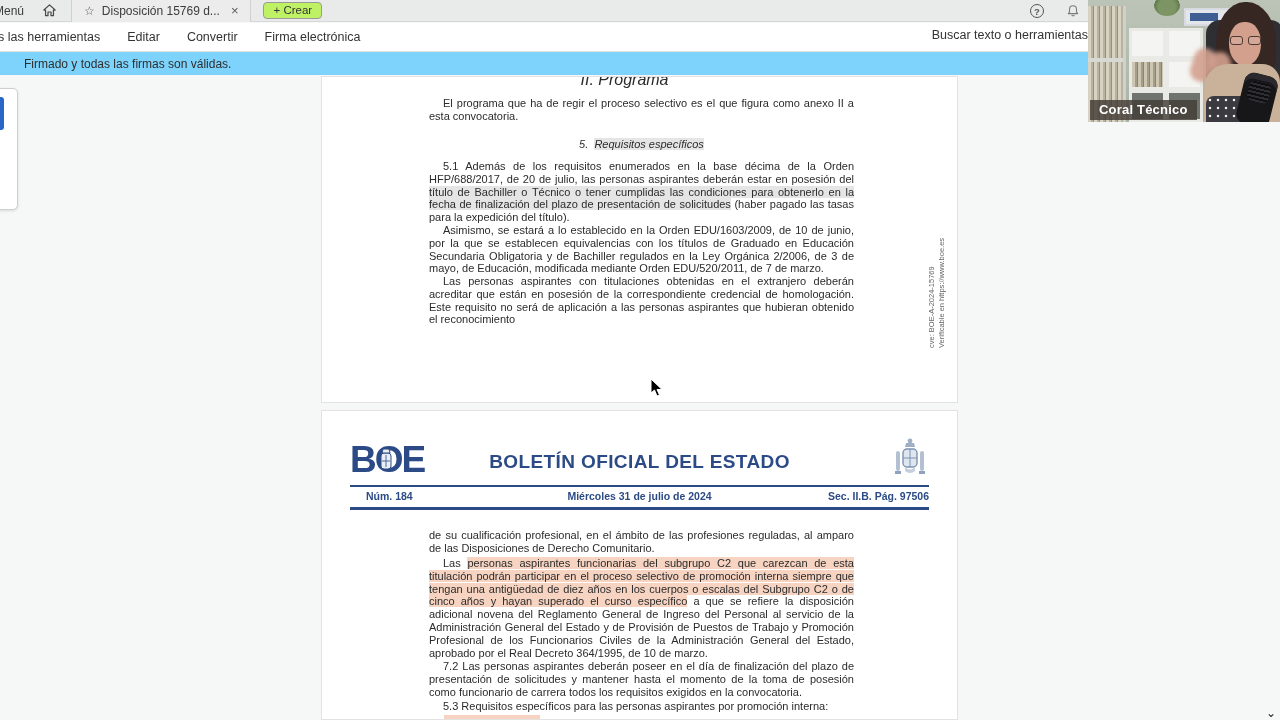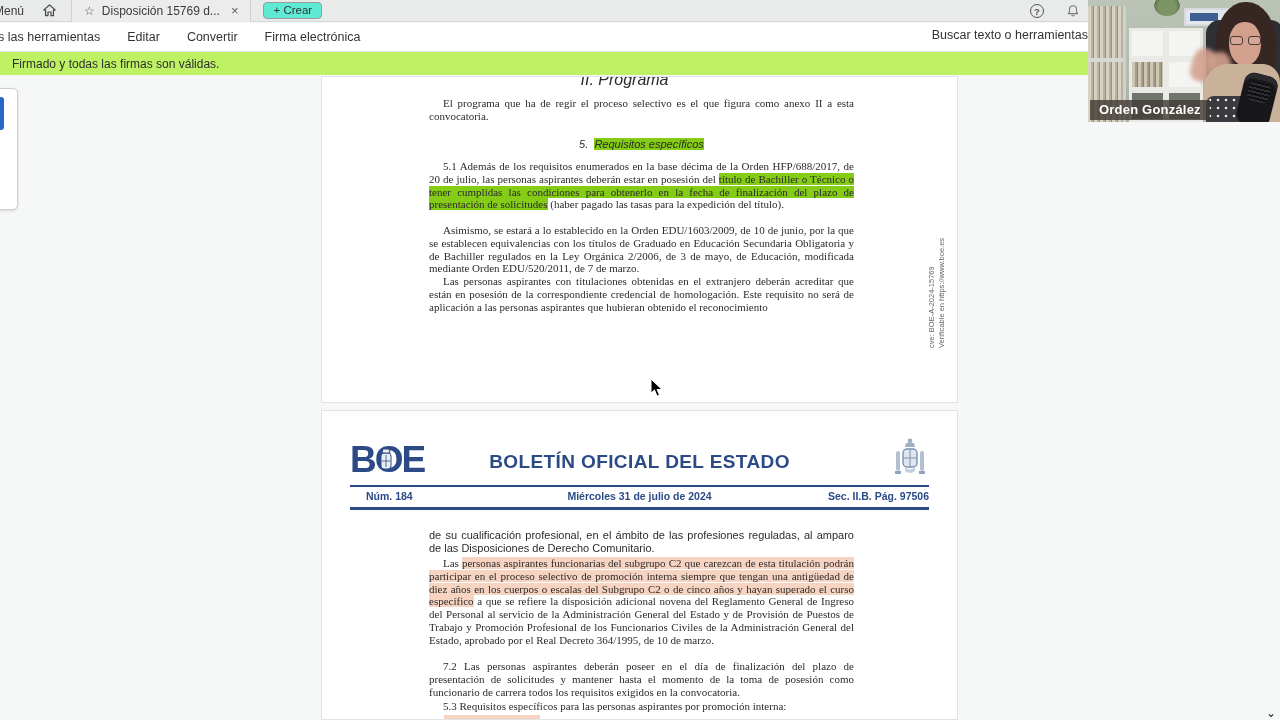--- a/index.html
+++ b/index.html
@@ -6,42 +6,42 @@
   html,body { width:1280px; height:720px; overflow:hidden; font-family:"Liberation Sans", sans-serif; background:#f6f7f7; }
   #stage { position:relative; width:1280px; height:720px; }
 
   
   .tabbar { position:absolute; left:0; top:0; width:1280px; height:22px; background:#e9eaea; border-bottom:1px solid #d6d7d7; display:flex; align-items:center; font-size:12px; color:#3c3c3c; }
   .menu-label { margin-left:-6px; padding:0 10px 0 0; }
   .home-icon { width:15px; height:15px; margin:0 14px 0 8px; }
   .tab { display:flex; align-items:center; gap:7px; padding:0 12px; height:22px; border-right:1px solid #d0d0d0; border-left:1px solid #d0d0d0; background:#ececec; }
   .star { color:#5a5a5a; font-size:12px; }
   .tab-close { color:#5a5a5a; font-size:13px; margin-left:4px; cursor:default; }
-  .crear-btn { margin-left:12px; border:1px solid #9a9a9a; border-radius:4px; padding:1px 9px 2px 9px; font-size:11.5px; color:#333; background:#5eead4; }
+  .crear-btn { margin-left:12px; border:1px solid #9a9a9a; border-radius:4px; padding:1px 9px 2px 9px; font-size:11.5px; color:#333; background:#bef264; }
   .tab-right { position:absolute; right:200px; top:0; height:22px; display:flex; align-items:center; gap:22px; }
   .help-icon { width:14px; height:14px; border:1.3px solid #555; border-radius:50%; font-size:9.5px; display:flex; align-items:center; justify-content:center; color:#555; font-weight:bold; }
   .bell-icon svg { display:block; }
 
   
   .toolbar { position:absolute; left:0; top:23px; width:1280px; height:29px; background:#ffffff; border-bottom:1px solid #e3e3e3; display:flex; align-items:center; font-size:12.5px; color:#333; }
   .toolbar .titem { margin-right:27px; white-space:nowrap; }
   .toolbar .titem:first-child { margin-left:-29px; }
   .search-hint { position:absolute; right:192px; top:0; height:23px; display:flex; align-items:center; font-size:12.5px; color:#333; white-space:nowrap; }
 
   
-  .banner { position:absolute; left:0; top:52px; width:1280px; height:23px; background:#bef264; display:flex; align-items:center; padding-left:12px; font-size:12px; color:#2e2e2e; }
+  .banner { position:absolute; left:0; top:52px; width:1280px; height:23px; background:#7dd3fc; display:flex; align-items:center; padding-left:24px; font-size:12px; color:#2e2e2e; }
 
   
   .page { position:absolute; left:321px; width:637px; background:#ffffff; border:1px solid #e2e2e2; overflow:hidden; }
   #page1 { top:76px; height:327px; }
   #page2 { top:410px; height:310px; }
   .doc { position:absolute; left:107px; width:425px; font-size:11px; line-height:12.8px; color:#2b2b2b; text-align:justify; }
-  .para { text-indent:14px;font-family:Liberation Serif, serif; }
+  .para { text-indent:14px; }
   .clip-head { position:absolute; top:-6px; left:90px; width:425px; text-align:center; font-style:italic; font-size:16px; color:#2b2b2b; }
-  .hl-y { background:#84cc16; }
+  .hl-y { background:#e5e5e5; }
   .hl-p { background:#f7d4c2; }
   .h5 { position:absolute; left:107px; width:425px; text-align:center; font-style:italic; font-size:11px; color:#2b2b2b; }
   .cve { position:absolute; left:605px; top:139px; width:132px; height:20px; transform-origin:0 0; transform:rotate(-90deg) translateX(-132px); font-size:7.5px; line-height:9.5px; color:#666; white-space:nowrap; }
 
   
   .boe-logo { position:absolute; left:28px; top:30px; width:72px; height:38px; color:#2c4b86; font-weight:bold; font-size:37px; letter-spacing:-2px; font-family:"Liberation Sans", sans-serif; line-height:38px; }
   .boe-crest { position:absolute; left:26px; top:4px; width:20px; height:30px; }
   .boe-title { position:absolute; left:0; right:0; top:40px; text-align:center; color:#2c4b86; font-weight:bold; font-size:19px; letter-spacing:0.4px; }
   .arms { position:absolute; right:30px; top:26px; width:34px; height:44px; }
   .rule1 { position:absolute; left:28px; right:28px; top:74px; height:2px; background:#2c4b86; }
@@ -207,16 +207,16 @@
     <div class="person-face"></div>
     <div class="glasses">
         <i class="l"></i>
         <i class="r"></i>
       </div>
     <div class="arm a1"></div>
     <div class="arm a2"></div>
     <div class="person-body"></div>
     <div class="dots"></div>
     <div class="mic"></div>
-    <div class="cam-label">Orden González</div>
+    <div class="cam-label">Coral Técnico</div>
   </div>
 
 </div>
 
 </body></html>

